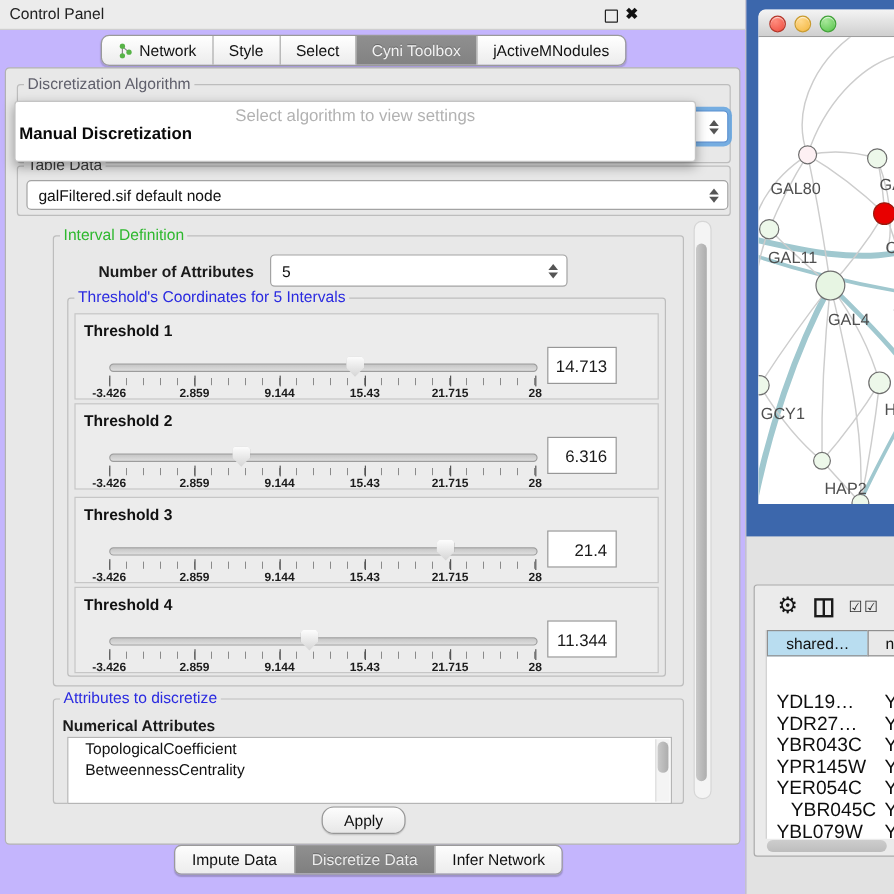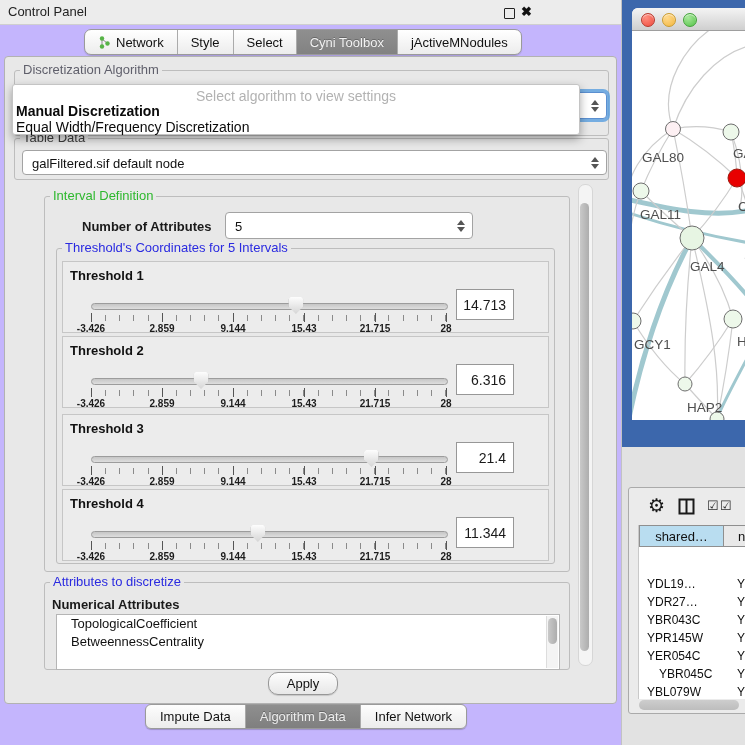--- a/index.html
+++ b/index.html
@@ -90,21 +90,21 @@
 
   
   .tp-header{left:622px;top:450px;width:123px;height:33px;background:#e4e4e4;border-top:1px solid #b8b8b8;border-bottom:1px solid #cfcfcf;}
   .tp-header .tp-title{position:absolute;left:11px;top:9px;font-size:13px;color:#222;}
   .tp-box{left:628px;top:487px;width:120px;height:225px;background:#ebebeb;border:1px solid #aaaaaa;border-radius:3px;}
   .gear{font-size:19px;color:#161616;line-height:19px;}
   .check-glyph{font-size:13px;color:#2c2c2c;}
   .grid{left:638px;top:525px;width:107px;height:174px;background:#fff;overflow:hidden;border-left:1px solid #c9c9c9;}
   .hcell{position:absolute;top:0;height:22px;border:1px solid #8f8f8f;box-sizing:border-box;font-size:13px;
          display:flex;align-items:center;justify-content:center;color:#111;}
-  .row-cell{position:absolute;font-size:12px;color:#0e0e0e;white-space:nowrap;}
+  .row-cell{position:absolute;font-size:16px;color:#0e0e0e;white-space:nowrap;}
   .hscroll{left:639px;top:700px;width:100px;height:10px;border-radius:5px;background:linear-gradient(#cdcdcd,#bdbdbd);}
 
   svg text{font-family:"Liberation Sans",sans-serif;}
 </style>
 </head>
 <body>
 
 <div class="app">
 
   <div class="abs left-panel">
@@ -147,21 +147,20 @@
     <div class="abs combo focus-ring" style="left:22px;top:92px;width:583px;height:25px;z-index:1;">
       <div class="stepper">
           <div class="tri-up"></div>
           <div class="tri-down"></div>
         </div>
     </div>
 
     <div class="abs popup">
       <div class="hint">Select algorithm to view settings</div>
       <div class="opt1">Manual Discretization</div>
-      <div class="opt2">Equal Width/Frequency Discretization</div>
     </div>
 
     <div class="abs group" style="left:14px;top:138px;width:593px;height:40px;"></div>
     <div class="group-title t-dark" style="left:20px;top:131px;">Table Data</div>
     <div class="abs combo" style="left:22px;top:150px;width:583px;height:23px;">
       <div class="ctext">galFiltered.sif default node</div>
       <div class="stepper">
           <div class="tri-up"></div>
           <div class="tri-down"></div>
         </div>
@@ -287,21 +286,21 @@
 
     <div class="abs push-btn" style="left:268px;top:672px;width:68px;height:21px;">
       <span>Apply</span>
     </div>
 
     <div class="abs bot-tabstrip">
       <div class="bot-seg">
           <span>Impute Data</span>
         </div>
       <div class="bot-seg active">
-          <span>Algorithm Data</span>
+          <span>Discretize Data</span>
         </div>
       <div class="bot-seg">
           <span>Infer Network</span>
         </div>
     </div>
   </div>
 
   <div class="abs blue-frame"></div>
 
   <div class="abs mac-window">

